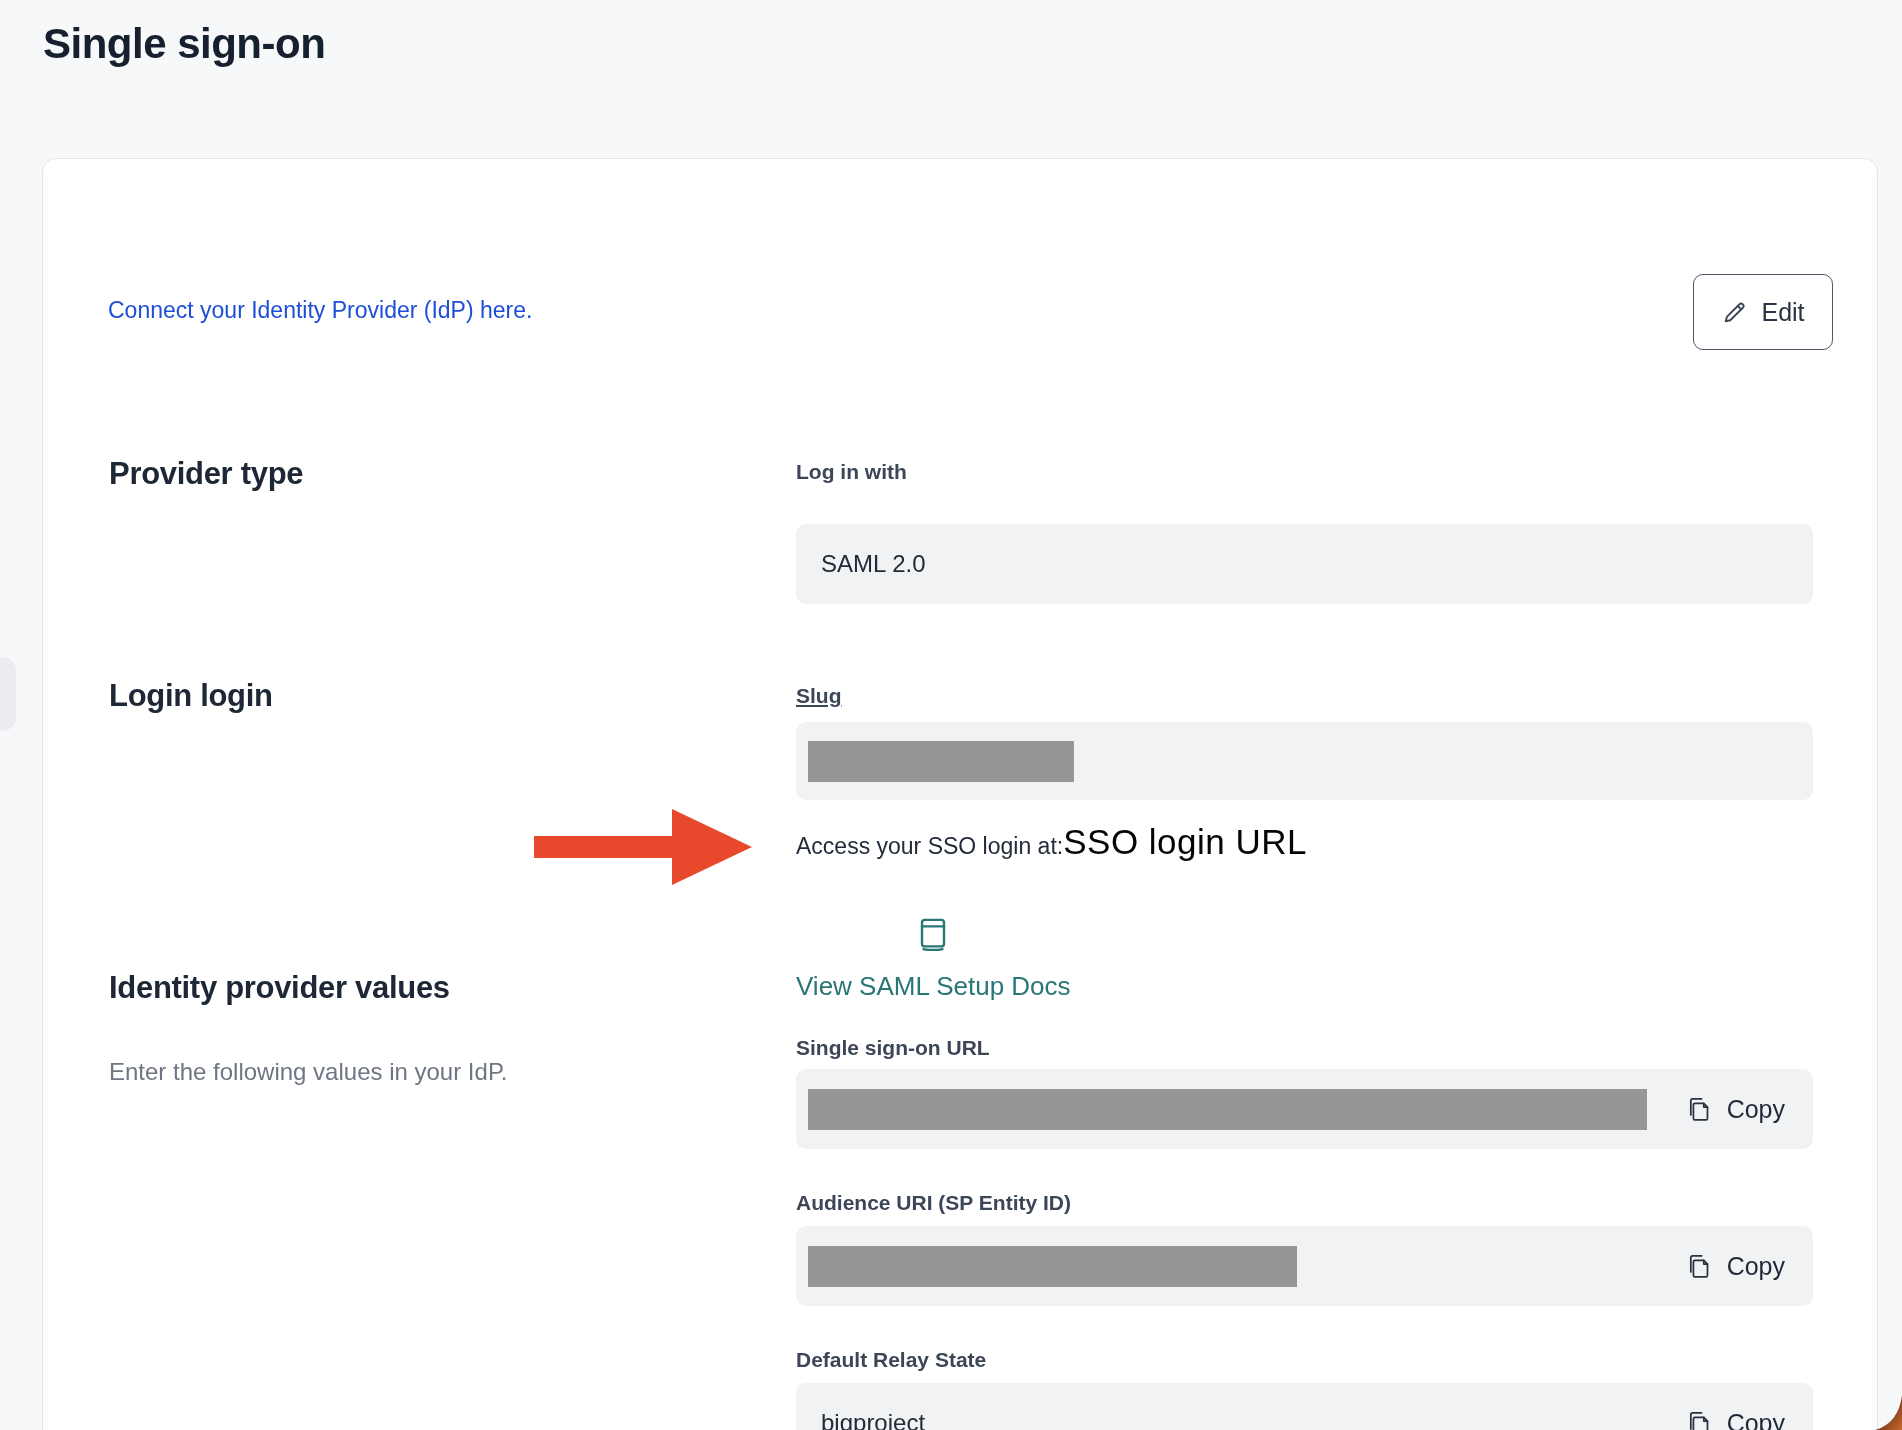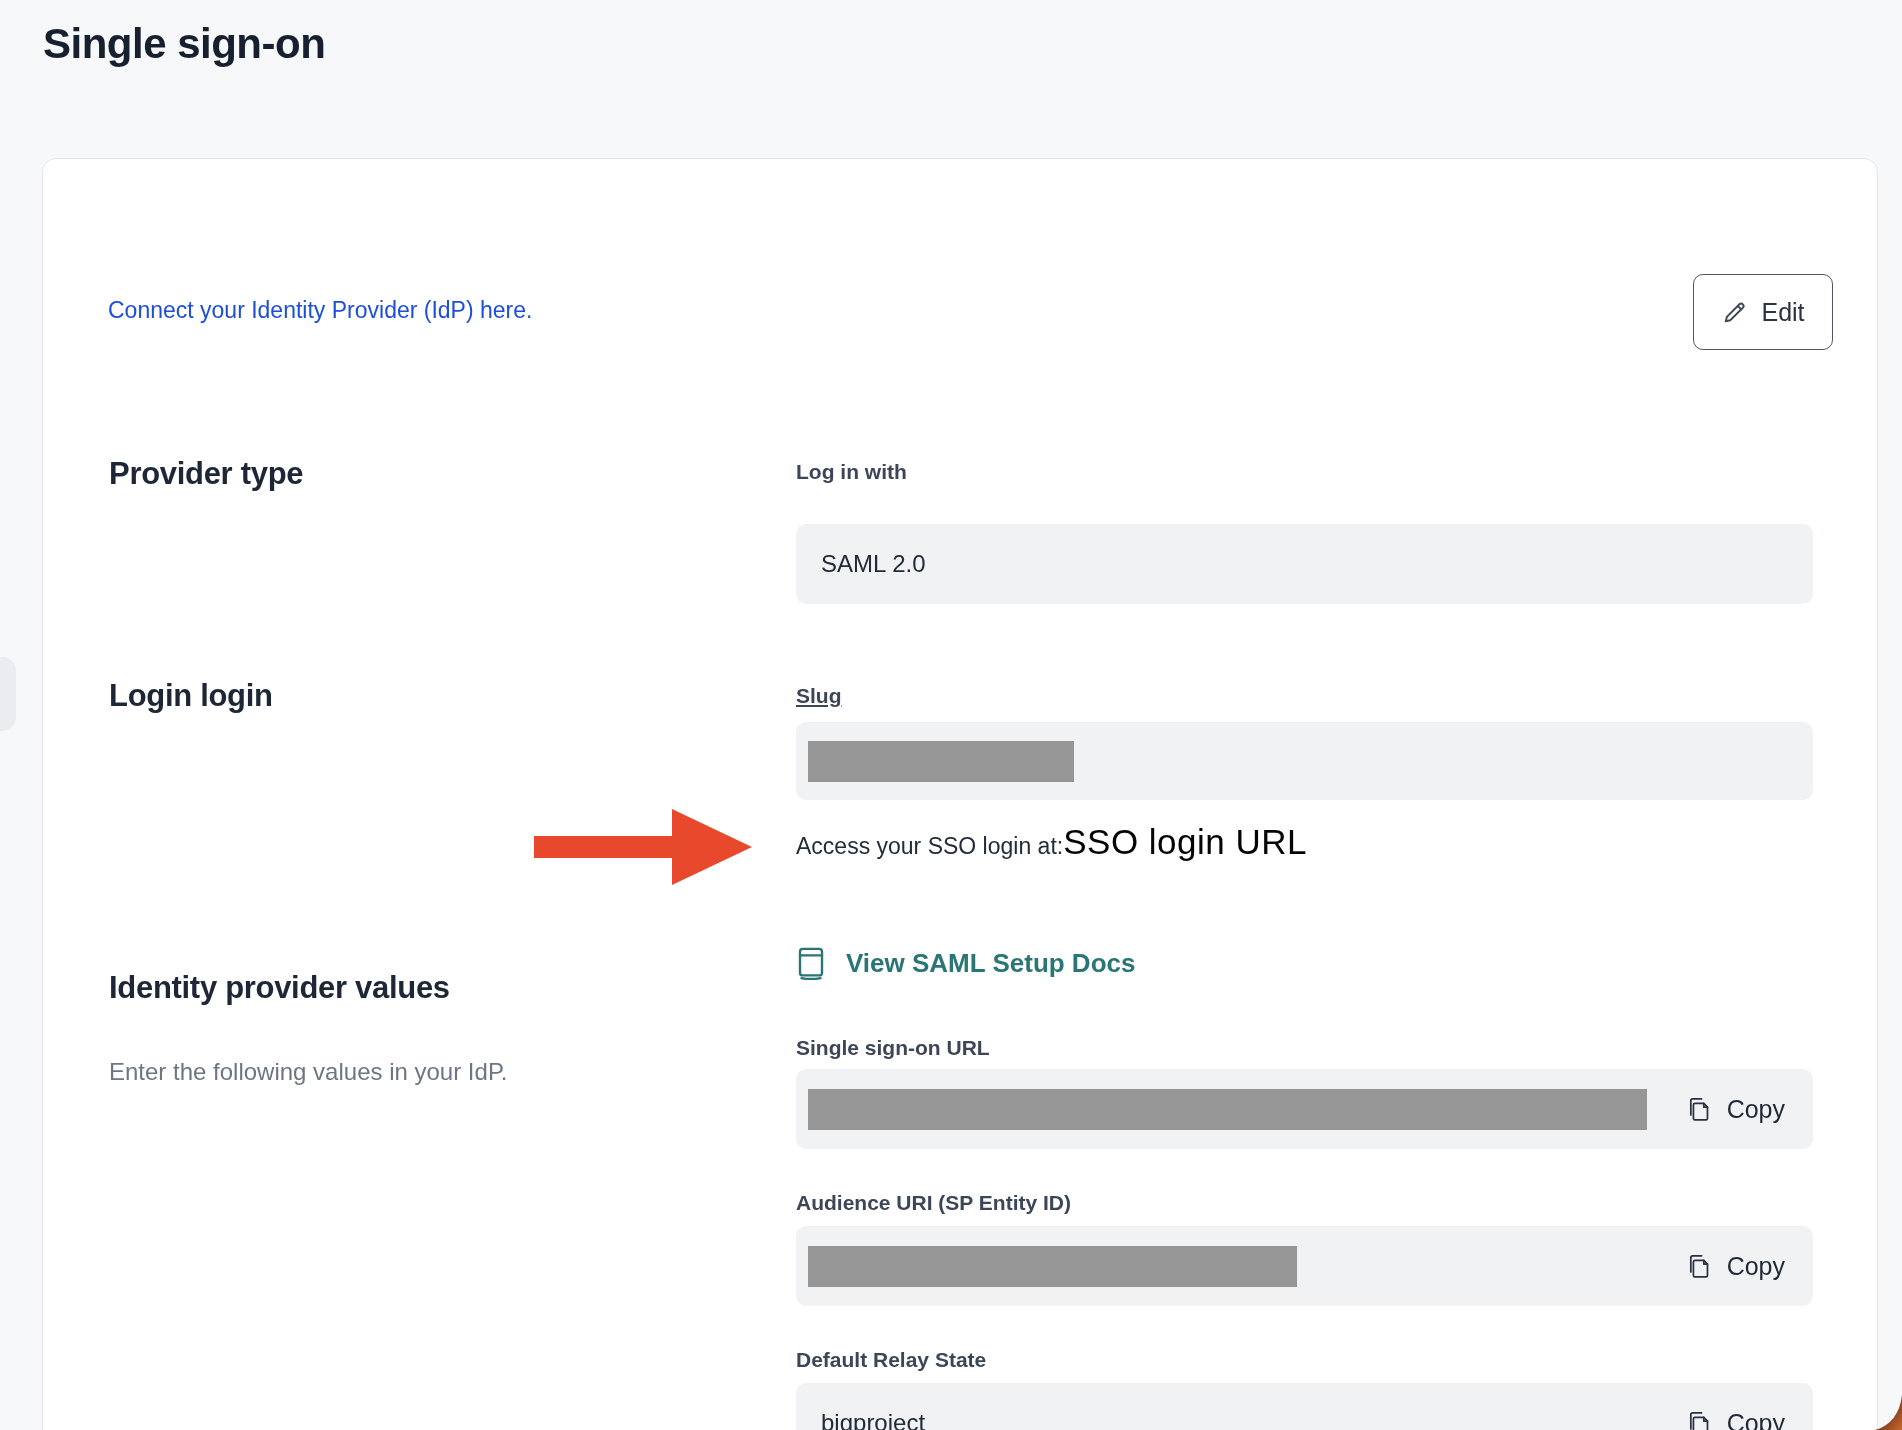--- a/index.html
+++ b/index.html
@@ -76,24 +76,24 @@
   .access-line {
     position:absolute; left:753px; top:655px; height:64px;
     display:flex; align-items:baseline; gap:0;
   }
   .access-prefix { font-size:23px; color:#222c3a; line-height:64px; }
   .access-big { font-size:35px; color:#050505; letter-spacing:0.5px; }
   
   .h-idp { top:811px; }
   .sub-idp { top:867px; }
   .docs-link {
-    position:absolute; left:753px; top:787px;
+    position:absolute; left:753px; top:758px;
     display:flex; align-items:center; gap:20px;
-    font-size:26px; font-weight:700; color:#2a7575;
-    text-decoration:none; cursor:pointer;
+    font-size:26px; font-weight:400; color:#2a7575;
+    text-decoration:none; cursor:pointer;flex-direction:column;
   }
   .lbl-ssourl { top:877px; }
   .field-ssourl { top:910px; }
   .bar-ssourl { width:839px; }
   .lbl-audience { top:1032px; }
   .field-audience { top:1067px; }
   .bar-audience { width:489px; }
   .lbl-relay { top:1189px; }
   .field-relay { top:1224px; }
   

